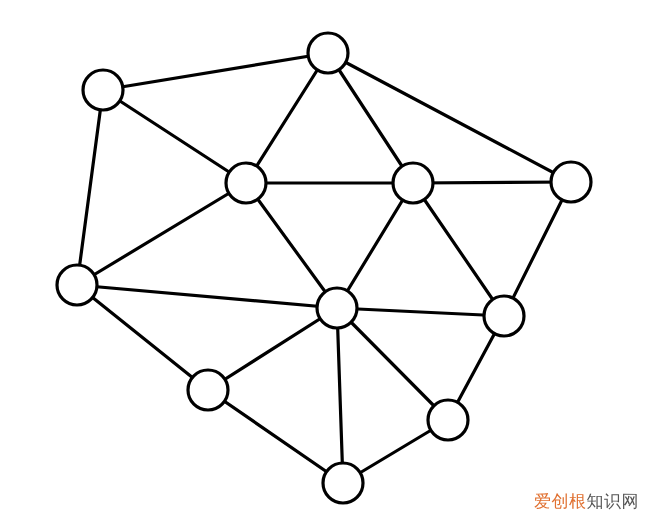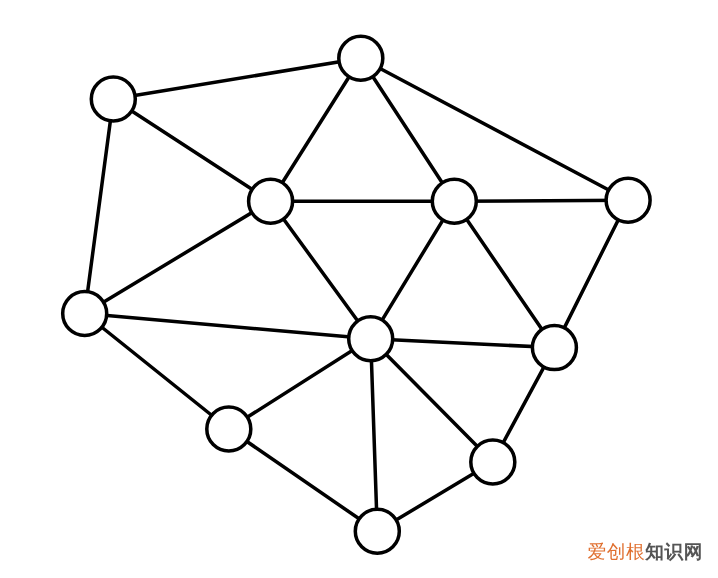--- a/index.html
+++ b/index.html
@@ -51,14 +51,14 @@
       <circle cx="77" cy="285" r="20" class="node"></circle>
       <circle cx="337" cy="308" r="20" class="node"></circle>
       <circle cx="504" cy="316" r="20" class="node"></circle>
       <circle cx="208" cy="390" r="20" class="node"></circle>
       <circle cx="448" cy="420" r="20" class="node"></circle>
       <circle cx="343" cy="483" r="20" class="node"></circle>
     </g>
 </svg>
 
 <div class="watermark">
-  <span class="wm-a" style="color: rgb(224, 112, 48); margin-left: 15px;">爱创根</span><span class="wm-b" style="color: rgb(85, 85, 85); font-weight: bold;">知识网</span>
+  <span class="wm-a" style="color: rgb(224, 112, 48); margin-left: 15px;">爱创根</span><span class="wm-b" style="color: rgb(85, 85, 85);">知识网</span>
 </div>
 
 </body></html>

